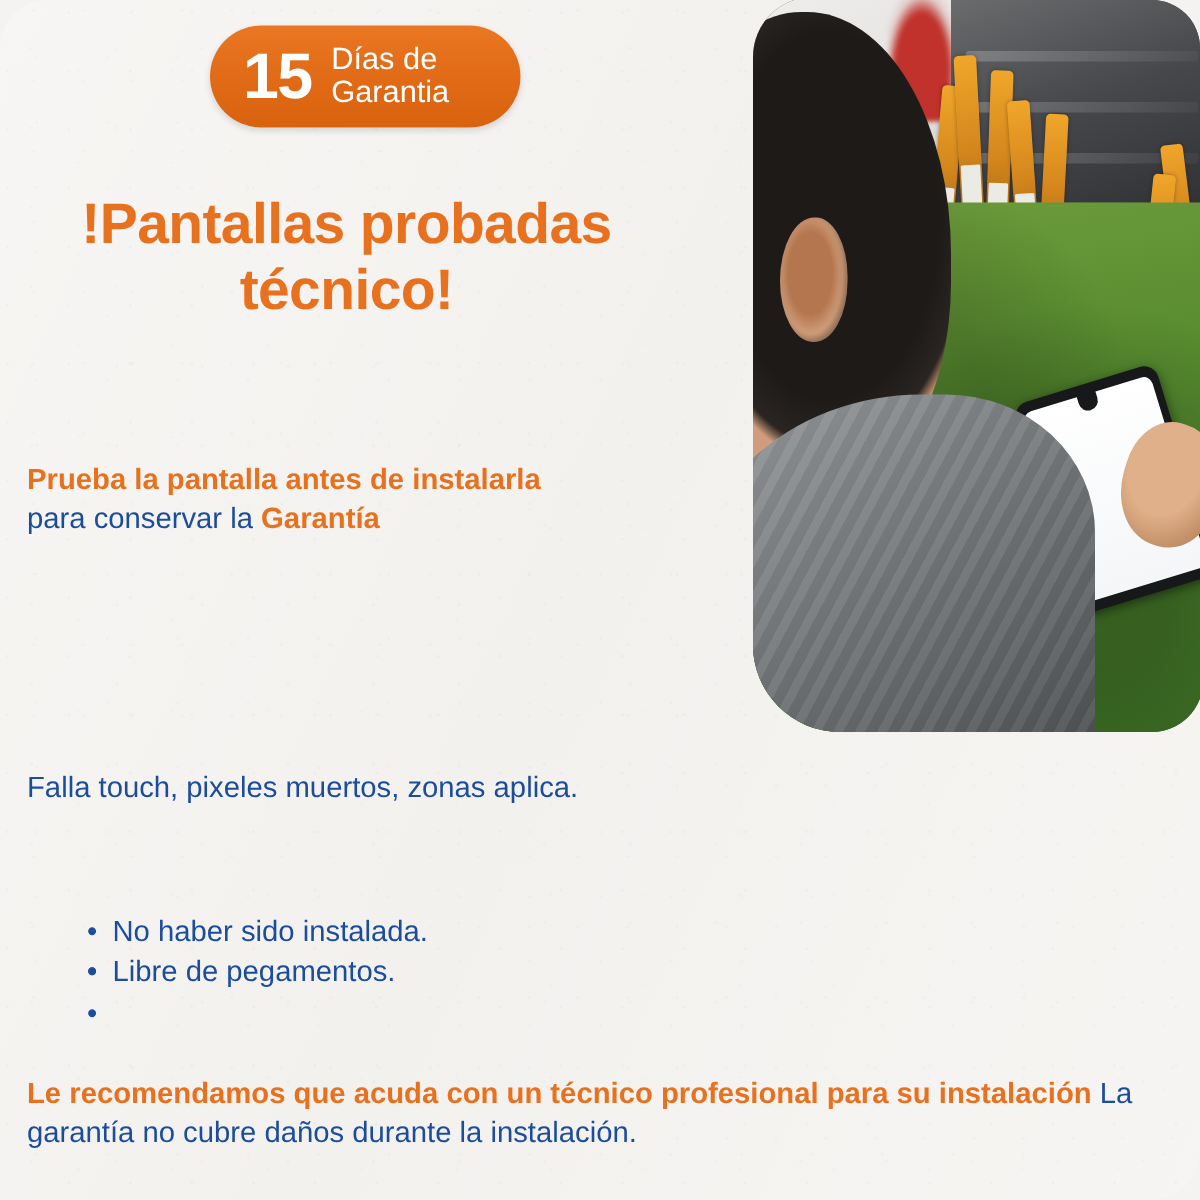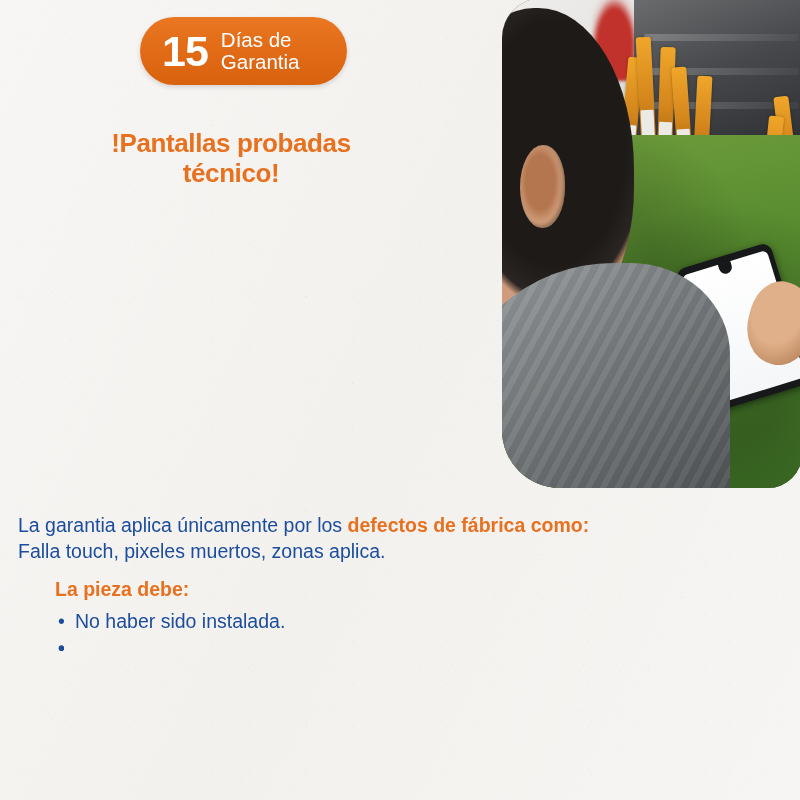--- a/index.html
+++ b/index.html
@@ -21,20 +21,21 @@
     background-color: #f5f4f2;
     background-image:
       radial-gradient(circle at 12% 22%, rgba(0,0,0,0.022) 0 1px, transparent 1px),
       radial-gradient(circle at 37% 61%, rgba(0,0,0,0.018) 0 1px, transparent 1px),
       radial-gradient(circle at 68% 15%, rgba(0,0,0,0.02) 0 1px, transparent 1px),
       radial-gradient(circle at 83% 78%, rgba(0,0,0,0.016) 0 1px, transparent 1px),
       radial-gradient(circle at 52% 90%, rgba(0,0,0,0.02) 0 1px, transparent 1px),
       linear-gradient(115deg, #f7f6f4 0%, #f2f1ee 48%, #f6f5f3 100%);
     background-size: 41px 39px, 57px 53px, 33px 47px, 63px 61px, 47px 43px, 100% 100%;
     overflow: hidden;
+    border-radius: 32px;
   }
 
   
   .photo {
     position: absolute;
     left: 502px;
     top: -2px;
     width: 300px;
     height: 490px;
     border-radius: 40px 0 34px 58px;
@@ -224,21 +225,21 @@
     font-weight: normal;
   }
 
   
   .headline {
     position: absolute;
     left: 8px; top: 128px;
     width: 446px;
     text-align: center;
     color: #e8711f;
-    font-size: 26px;
+    font-size: 38px;
     font-weight: bold;
     line-height: 1.16;
     letter-spacing: -0.4px;
   }
 
   .prueba {
     position: absolute;
     left: 18px; top: 308px;
     width: 440px;
     font-size: 19.5px;
@@ -384,28 +385,31 @@
       <span>Días de</span><br>
       <span>Garantia</span>
     </span>
   </div>
 
   <div class="headline">
     <div>!Pantallas probadas</div>
     <div>técnico!</div>
   </div>
 
+  <div class="prueba">
+    <div class="l1">Prueba la pantalla antes de instalarla</div>
+    <div class="l2"><span>para conservar la </span><b>Garantía</b></div>
+  </div>
 
   <div class="aplica">
-    <div><span>La garantia aplica únicamente por los </span><b>defectos de fábrica como:</b></div>
     <div>Falla touch, pixeles muertos, zonas aplica.</div>
   </div>
 
-  <div class="pieza-title">La pieza debe:</div>
   <ul class="bullets">
     <li><span class="dot">•</span><span>No haber sido instalada.</span></li>
     <li><span class="dot">•</span></li>
-    <li><span class="dot">•</span></li>
+    <li><span class="dot">•</span><span>Libre de pegamentos.</span></li>
     <li><span class="dot">•</span></li>
   </ul>
 
+  <div class="recomendamos"><b>Le recomendamos que acuda con un técnico profesional para su instalación</b><span>  La garantía no cubre daños durante la instalación.</span></div>
 
 </div>
 
 </body></html>

